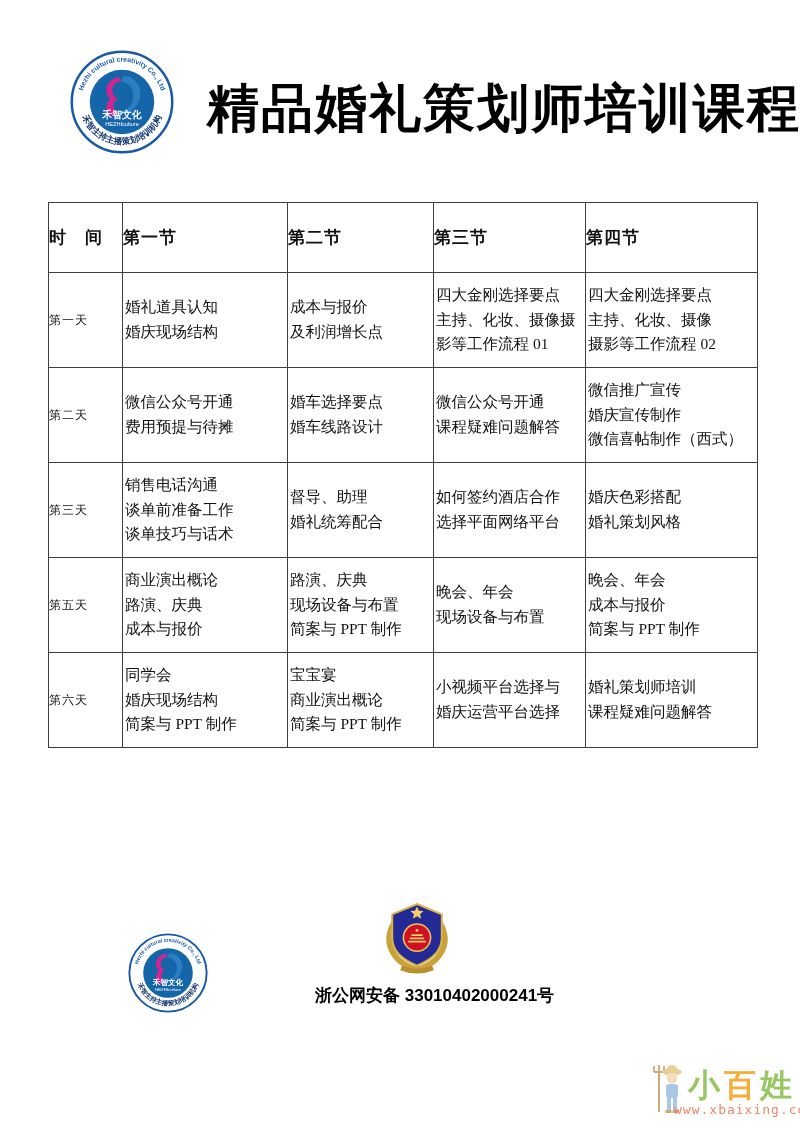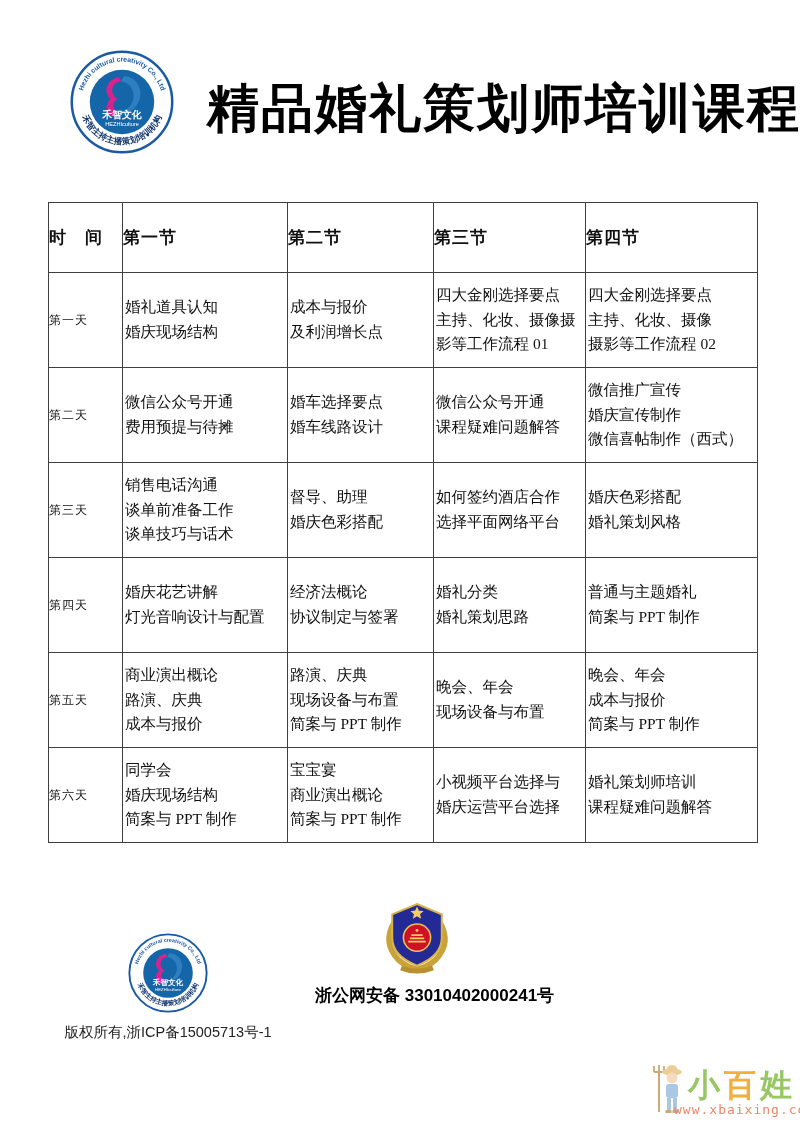--- a/index.html
+++ b/index.html
@@ -137,36 +137,25 @@
         <td class="cell">微信推广宣传
 婚庆宣传制作
 微信喜帖制作（西式）</td>
       </tr>
       <tr>
         <td class="day">第三天</td>
         <td class="cell">销售电话沟通
 谈单前准备工作
 谈单技巧与话术</td>
         <td class="cell">督导、助理
-婚庆色彩搭配</td>
+婚礼统筹配合</td>
         <td class="cell">如何签约酒店合作
 选择平面网络平台</td>
         <td class="cell">婚庆色彩搭配
 婚礼策划风格</td>
-      </tr>
-      <tr>
-        <td class="day">第四天</td>
-        <td class="cell">婚庆花艺讲解
-灯光音响设计与配置</td>
-        <td class="cell">经济法概论
-协议制定与签署</td>
-        <td class="cell">婚礼分类
-婚礼策划思路</td>
-        <td class="cell">普通与主题婚礼
-简案与 PPT 制作</td>
       </tr>
       <tr>
         <td class="day">第五天</td>
         <td class="cell">商业演出概论
 路演、庆典
 成本与报价</td>
         <td class="cell">路演、庆典
 现场设备与布置
 简案与 PPT 制作</td>
         <td class="cell">晚会、年会
@@ -205,21 +194,20 @@
         </text>
         <text font-size="8.2" fill="#12366e" font-weight="bold" font-family="Liberation Sans, sans-serif">
           <textPath href="#arcB2" startOffset="50%" text-anchor="middle">禾智主持主播策划培训机构</textPath>
         </text>
         <path d="M47 26 C36 28 31 40 39 47 C33 52 34 61 41 64 L47 60 C40 57 40 50 46 47 C38 43 39 31 49 30 Z" fill="#d6248f"></path>
         <path d="M52 25 C64 26 70 37 67 47 C64 58 52 64 43 60 C52 61 60 55 61 46 C62 37 56 31 49 30 Z" fill="#2e7fc1"></path>
         <text x="50" y="65" text-anchor="middle" font-size="9.5" fill="#ffffff" font-weight="bold">禾智文化</text>
         <text x="50" y="73" text-anchor="middle" font-size="5.4" fill="#ffffff" font-family="Liberation Sans, sans-serif">HEZHIculture</text>
       </svg>
     </div>
-    <div class="copyright">版权所有,浙ICP备15005713号-1</div>
   </div>
 
   <div class="footer-mid">
     <div class="badge">
       <svg viewBox="0 0 100 100">
         <path d="M22 32 Q6 58 27 80 Q40 91 52 92" fill="none" stroke="#c9a23a" stroke-width="7"></path>
         <path d="M78 32 Q94 58 73 80 Q60 91 48 92" fill="none" stroke="#c9a23a" stroke-width="7"></path>
         <path d="M30 90 Q50 98 70 90" fill="none" stroke="#b8902f" stroke-width="6"></path>
         <path d="M50 10 L81 23 L81 52 Q81 75 50 87 Q19 75 19 52 L19 23 Z" fill="#232a96" stroke="#d9b44a" stroke-width="2.5"></path>
         <path d="M50 13 l2.4 5.4 5.8 .5 -4.4 3.8 1.4 5.7 -5.2 -3.1 -5.2 3.1 1.4 -5.7 -4.4 -3.8 5.8 -.5 Z" fill="#f3cf63"></path>

